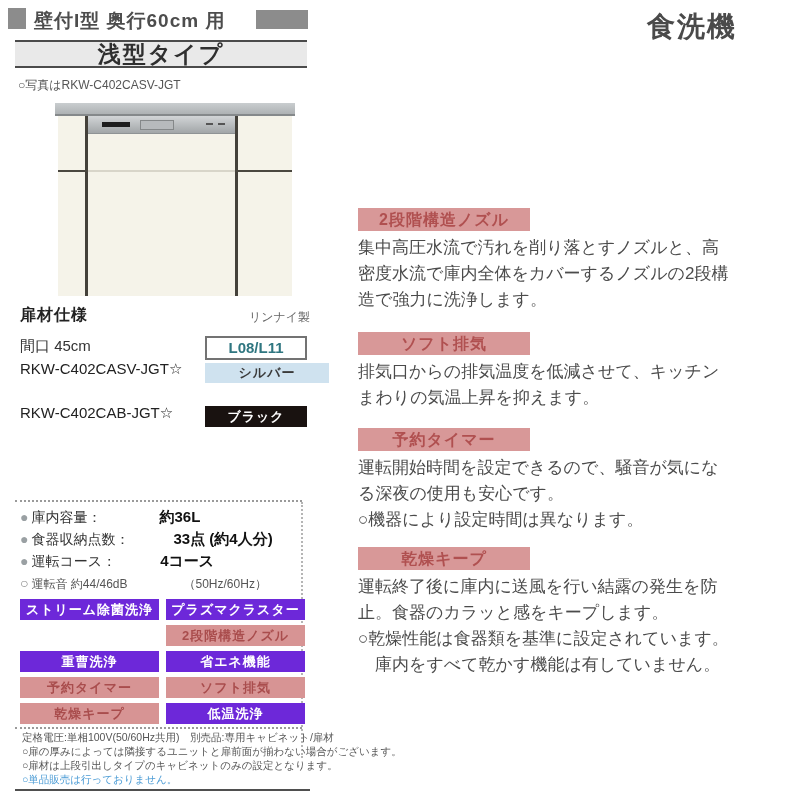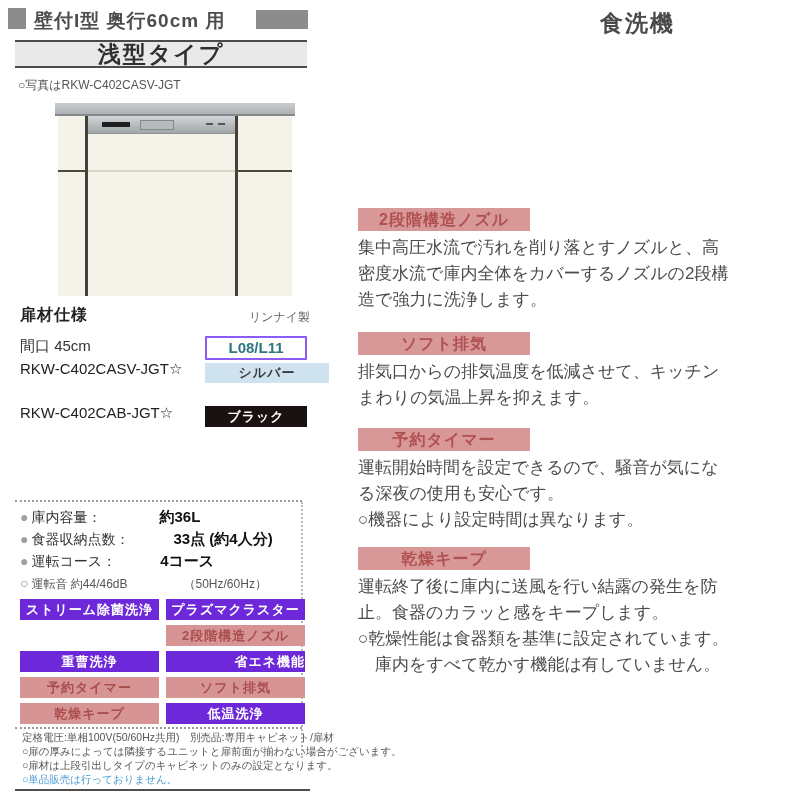--- a/index.html
+++ b/index.html
@@ -32,21 +32,21 @@
   .ph-mark2{position:absolute;left:52px;top:4px;width:32px;height:8px;background:#b7babc;border:1px solid #858889;}
   .ph-mark3{position:absolute;left:118px;top:7px;width:7px;height:2px;background:#555;}
   .ph-mark4{position:absolute;left:130px;top:7px;width:7px;height:2px;background:#555;}
   .ph-seam{position:absolute;left:3px;top:70px;width:234px;height:2px;background:#4a473f;}
   .ph-seam-center{position:absolute;left:33px;top:70px;width:147px;height:2px;background:#d8d5c9;}
 
   
   .doorspec-h{left:20px;top:305px;font-size:16px;font-weight:bold;color:#222;letter-spacing:1px;}
   .maker{left:230px;top:309px;width:80px;text-align:right;font-size:12px;color:#666;}
   .width-label{left:20px;top:337px;font-size:15px;color:#333;}
-  .badge-frame{left:205px;top:336px;width:98px;height:20px;background:#fff;border:2px solid #8b5cf6;
+  .badge-frame{left:205px;top:336px;width:98px;height:20px;background:#fff;border:2px solid #737373;
                color:#2f7680;font-size:15px;font-weight:bold;text-align:center;line-height:20px;}
   .model1{left:20px;top:360px;font-size:15px;color:#222;white-space:nowrap;}
   .badge-silver{left:205px;top:363px;width:124px;height:20px;background:#cfe2ef;color:#3a3a3a;
                 font-size:13px;font-weight:bold;text-align:center;line-height:20px;letter-spacing:1px;}
   .model2{left:20px;top:404px;font-size:15px;color:#222;white-space:nowrap;}
   .badge-black{left:205px;top:406px;width:102px;height:21px;background:#191210;color:#fff;
                font-size:13px;font-weight:bold;text-align:center;line-height:21px;letter-spacing:1px;}
 
   
   .dot-top{left:15px;top:500px;width:287px;border-top:2px dotted #9a9a9a;height:0;}
@@ -65,21 +65,21 @@
   
   .tag{width:139px;height:21px;text-align:center;line-height:21px;font-size:13px;font-weight:bold;letter-spacing:1px;white-space:nowrap;overflow:hidden;}
   .tag.gray{background:#6d28d9;color:#ffffff;}
   .tag.pink{background:#d79494;color:#a94d4d;}
 
   
   .fnote{left:22px;font-size:10.5px;color:#555;white-space:nowrap;}
   .fnote.blue{color:#4a9bd5;}
 
   
-  .category{left:600px;top:8px;width:137px;text-align:left;font-size:23px;font-weight:bold;color:#4a4a4a;letter-spacing:2px;}
+  .category{left:600px;top:8px;width:137px;text-align:right;font-size:28px;font-weight:bold;color:#4a4a4a;letter-spacing:2px;}
   .feature{left:358px;width:380px;}
   .feature-hd{width:172px;height:23px;background:#d89898;color:#b05050;font-size:16px;font-weight:bold;
               text-align:center;line-height:23px;letter-spacing:1px;}
   .feature-body{width:372px;margin:4px 0 0 0;font-size:17px;line-height:26px;color:#4b4b4b;}
   .feature-note{width:380px;margin:0;font-size:17px;line-height:26px;color:#4b4b4b;white-space:nowrap;}
   .feature-note.indent{padding-left:17px;}
 </style>
 </head>
 <body>
 
@@ -131,21 +131,21 @@
     <span class="spec-bullet">●</span><span>運転コース：</span><span class="spec-value">4コース</span>
   </div>
   <div class="abs spec-row small" style="top:575px;">
     <span class="spec-bullet open">○</span><span>運転音 約44/46dB　</span><span class="spec-value">（50Hz/60Hz）</span>
   </div>
 
   <div class="abs tag gray" style="left:20px;top:599px;">ストリーム除菌洗浄</div>
   <div class="abs tag gray" style="left:166px;top:599px;">プラズマクラスター</div>
   <div class="abs tag pink" style="left:166px;top:625px;">2段階構造ノズル</div>
   <div class="abs tag gray" style="left:20px;top:651px;">重曹洗浄</div>
-  <div class="abs tag gray" style="left:166px;top:651px;text-align:right;">省エネ機能</div>
+  <div class="abs tag gray" style="left:166px;top:651px;">省エネ機能</div>
   <div class="abs tag pink" style="left:20px;top:677px;">予約タイマー</div>
   <div class="abs tag pink" style="left:166px;top:677px;">ソフト排気</div>
   <div class="abs tag pink" style="left:20px;top:703px;">乾燥キープ</div>
   <div class="abs tag gray" style="left:166px;top:703px;">低温洗浄</div>
 
   <div class="abs fnote" style="top:731px;">定格電圧:単相100V(50/60Hz共用)　別売品:専用キャビネット/扉材</div>
   <div class="abs fnote" style="top:745px;">○扉の厚みによっては隣接するユニットと扉前面が揃わない場合がございます。</div>
   <div class="abs fnote" style="top:759px;">○扉材は上段引出しタイプのキャビネットのみの設定となります。</div>
   <div class="abs fnote blue" style="top:773px;">○単品販売は行っておりません。</div>
 

